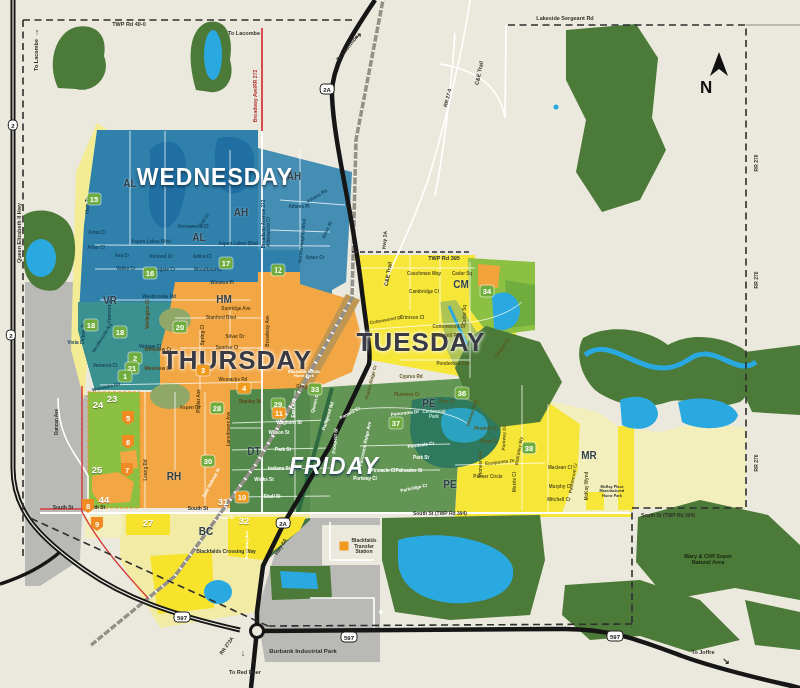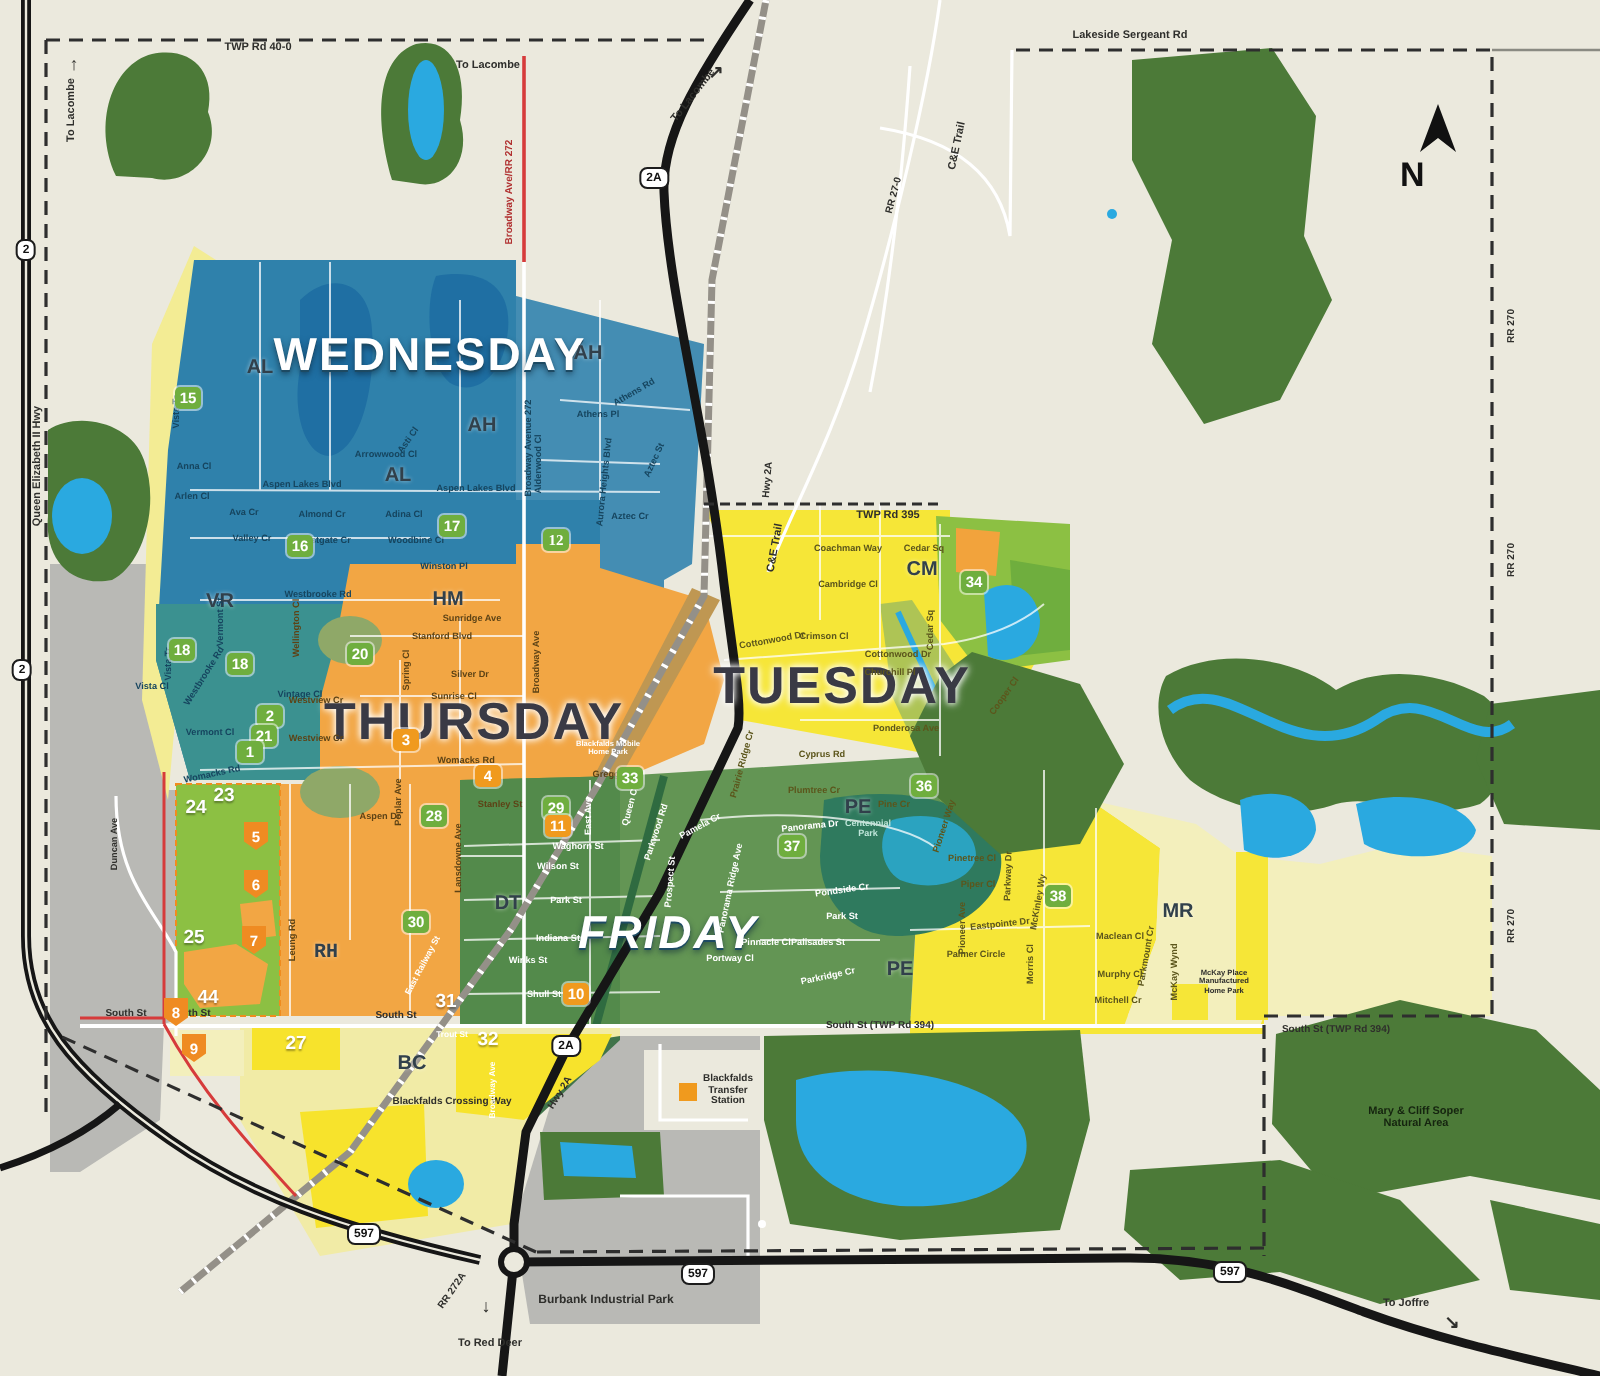--- a/index.html
+++ b/index.html
@@ -240,21 +240,21 @@
       <span class="lbl c-Z" style="left: 294px; top: 177px; font-size: 10px; --r: 0deg;">AH</span>
       <span class="lbl c-Z" style="left: 241px; top: 213px; font-size: 10px; --r: 0deg;">AH</span>
       <span class="lbl c-Z" style="left: 199px; top: 238px; font-size: 10px; --r: 0deg;">AL</span>
       <span class="lbl c-Z" style="left: 110px; top: 301px; font-size: 10px; --r: 0deg;">VR</span>
       <span class="lbl c-Z" style="left: 224px; top: 300px; font-size: 10px; --r: 0deg;">HM</span>
       <span class="lbl c-Z" style="left: 461px; top: 285px; font-size: 10px; --r: 0deg;">CM</span>
       <span class="lbl c-Z" style="left: 254px; top: 452px; font-size: 10px; --r: 0deg;">DT</span>
       <span class="lbl c-Z" style="left: 429px; top: 404px; font-size: 10px; --r: 0deg;">PE</span>
       <span class="lbl c-Z" style="left: 450px; top: 485px; font-size: 10px; --r: 0deg;">PE</span>
       <span class="lbl c-Z" style="left: 589px; top: 456px; font-size: 10px; --r: 0deg;">MR</span>
-      <span class="lbl c-Z" style="left: 163px; top: 477px; font-size: 10px; font-family: Liberation Mono, monospace; --r: 0deg;">RH</span>
+      <span class="lbl c-Z" style="left: 174px; top: 477px; font-size: 10px; --r: 0deg;">RH</span>
       <span class="lbl c-Z" style="left: 206px; top: 532px; font-size: 10px; --r: 0deg;">BC</span>
       <span class="lbl c-d" style="left: 129px; top: 24px; font-size: 5.5px; --r: 0deg;">TWP Rd 40-0</span>
       <span class="lbl c-d" style="left: 565px; top: 18px; font-size: 5.5px; --r: 0deg;">Lakeside Sergeant Rd</span>
       <span class="lbl c-d" style="left: 444px; top: 258px; font-size: 5.5px; --r: 0deg;">TWP Rd 395</span>
       <span class="lbl c-d" style="left: 479px; top: 73px; font-size: 5.5px; --r: -78deg;">C&amp;E Trail</span>
       <span class="lbl c-d" style="left: 388px; top: 274px; font-size: 5.5px; --r: -80deg;">C&amp;E Trail</span>
       <span class="lbl c-d" style="left: 448px; top: 98px; font-size: 5px; --r: -75deg;">RR 27-0</span>
       <span class="lbl c-d" style="left: 19px; top: 233px; font-size: 5.5px; --r: -90deg;">Queen Elizabeth II Hwy</span>
       <span class="lbl c-d" style="left: 385px; top: 240px; font-size: 5px; --r: -85deg;">Hwy 2A</span>
       <span class="lbl c-d" style="left: 281px; top: 547px; font-size: 5px; --r: -58deg;">Hwy 2A</span>
@@ -403,21 +403,21 @@
       <div class="mk mk-green" style="left: 278px; top: 404px;">29</div>
       <div class="mk mk-green" style="left: 208px; top: 461px;">30</div>
       <div class="mk mk-green" style="left: 315px; top: 389px;">33</div>
       <div class="mk mk-green" style="left: 487px; top: 291px;">34</div>
       <div class="mk mk-green" style="left: 462px; top: 393px;">36</div>
       <div class="mk mk-green" style="left: 382px; top: 423px; margin-left: 14px;">37</div>
       <div class="mk mk-green" style="left: 529px; top: 448px;">38</div>
       <div class="mk mk-orange" style="left: 203px; top: 370px;">3</div>
       <div class="mk mk-orange" style="left: 244px; top: 388px;">4</div>
       <div class="mk mk-orange" style="left: 279px; top: 413px;">11</div>
-      <div class="mk mk-orange" style="left: 242px; top: 497px; margin-left: 46px;">10</div>
+      <div class="mk mk-orange" style="left: 242px; top: 497px;">10</div>
       <div class="mk mk-shield" style="left: 128px; top: 418px;">5</div>
       <div class="mk mk-shield" style="left: 128px; top: 442px;">6</div>
       <div class="mk mk-shield" style="left: 127px; top: 470px;">7</div>
       <div class="mk mk-shield" style="left: 88px; top: 506px;">8</div>
       <div class="mk mk-shield" style="left: 97px; top: 524px;">9</div>
       <div class="mk mk-plain" style="left: 98px; top: 404px;">24</div>
       <div class="mk mk-plain" style="left: 112px; top: 398px;">23</div>
       <div class="mk mk-plain" style="left: 97px; top: 469px;">25</div>
       <div class="mk mk-plain" style="left: 104px; top: 499px;">44</div>
       <div class="mk mk-plain" style="left: 148px; top: 522px;">27</div>

